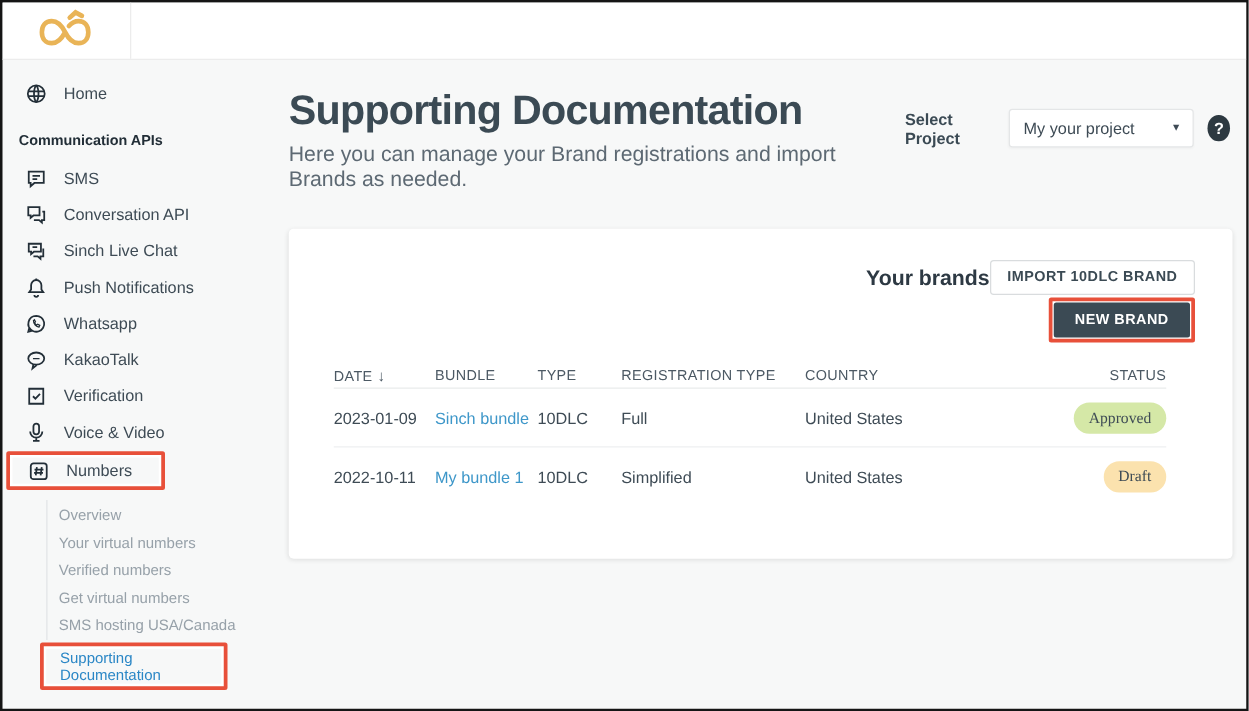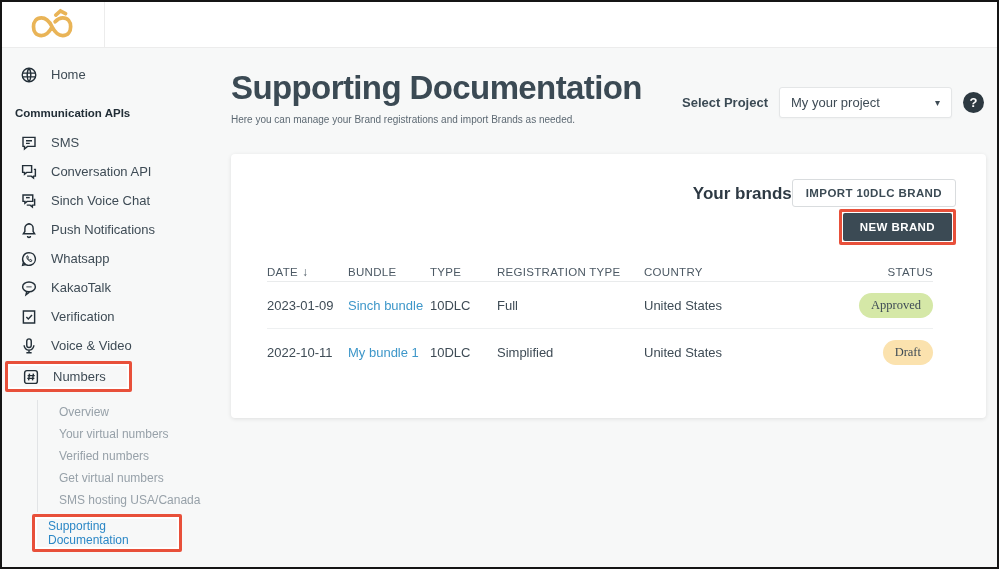--- a/index.html
+++ b/index.html
@@ -20,29 +20,29 @@
   
   .side-item { display:flex; align-items:center; gap:13px; padding-left:17px; height:29px;
                font-size:13px; color:#3e4b55; cursor:pointer; }
   .side-item .ico { width:19px; height:19px; display:flex; align-items:center; justify-content:center; color:#232f38; }
   .side-item.home { margin-bottom:6px; }
   .section-label { font-size:11.5px; font-weight:bold; color:#222e37; padding:12px 0 9px 13px; }
   .anno { border:3px solid #e8503a; box-shadow: inset 0 0 0 2px #ffffff; border-radius:2px; background:transparent; }
   .anno-numbers { width:127px; margin:1px 0 1px 3px; }
   .anno-numbers .side-item { height:25px; padding-left:13px; }
   .sub-list { margin:8px 0 0 35px; }
-  .sub-rail { border-left:1px solid #e2e4e6; padding:1px 0 1px 12px; }
+  .sub-rail { border-left:1px solid #e2e4e6; padding:1px 0 1px 0; }
   .sub-item { font-size:12px; color:#97a1a9; padding:4px 0 4px 9px; cursor:pointer; }
   .anno-subdoc { width:150px; margin:2px 0 0 -5px; }
   .anno-subdoc .sub-item { color:#2b87c6; padding:2px 0 2px 13px; }
 
   
   .main-head { display:flex; justify-content:space-between; align-items:flex-start; }
   .page-title { font-size:33px; font-weight:bold; color:#3b4a54; letter-spacing:-0.6px; margin-top:9px; }
-  .page-sub { font-size:10px; color:#5d6973; margin-top:7px; }
+  .page-sub { font-size:17px; color:#5d6973; margin-top:7px; }
   .proj-row { display:flex; align-items:center; gap:11px; margin-top:27px; margin-right:2px; }
   .select-label { font-size:13px; font-weight:bold; color:#3b4a54; }
   .select-box { width:173px; height:31px; background:#fff; border:1px solid #e4e6e7; border-radius:3px;
                 display:flex; align-items:center; justify-content:space-between; padding:0 11px;
                 font-size:13px; color:#3e4b55; cursor:pointer; box-shadow:0 1px 2px rgba(0,0,0,.03); }
   .caret { font-size:10px; color:#3e4b55; }
   .help-circle { width:21px; height:21px; border-radius:50%; background:#2d3941; color:#fff;
                  font-size:13px; font-weight:bold; display:flex; align-items:center; justify-content:center; cursor:pointer; }
 
   
@@ -121,21 +121,21 @@
       </div>
 
       <div class="side-item">
         <span class="ico">
           <svg width="18" height="18" viewBox="0 0 24 24" fill="none" stroke="currentColor" stroke-width="1.9">
               <path d="M4 4h13v8.5H9.5l-3 2.5v-2.5H4z"></path>
               <path d="M19.5 9v8.5h-3v2.5l-3-2.5H9"></path>
               <path d="M8 7.5h5"></path>
             </svg>
         </span>
-        <span>Sinch Voice Chat</span>
+        <span>Sinch Live Chat</span>
       </div>
 
       <div class="side-item">
         <span class="ico">
           <svg width="18" height="18" viewBox="0 0 24 24" fill="none" stroke="currentColor" stroke-width="1.9">
               <path d="M12 4a5.5 5.5 0 0 1 5.5 5.5v4.5l2 3h-15l2-3V9.5A5.5 5.5 0 0 1 12 4z"></path>
               <path d="M10 20a2 2 0 0 0 4 0M12 2.5V4"></path>
             </svg>
         </span>
         <span>Push Notifications</span>

